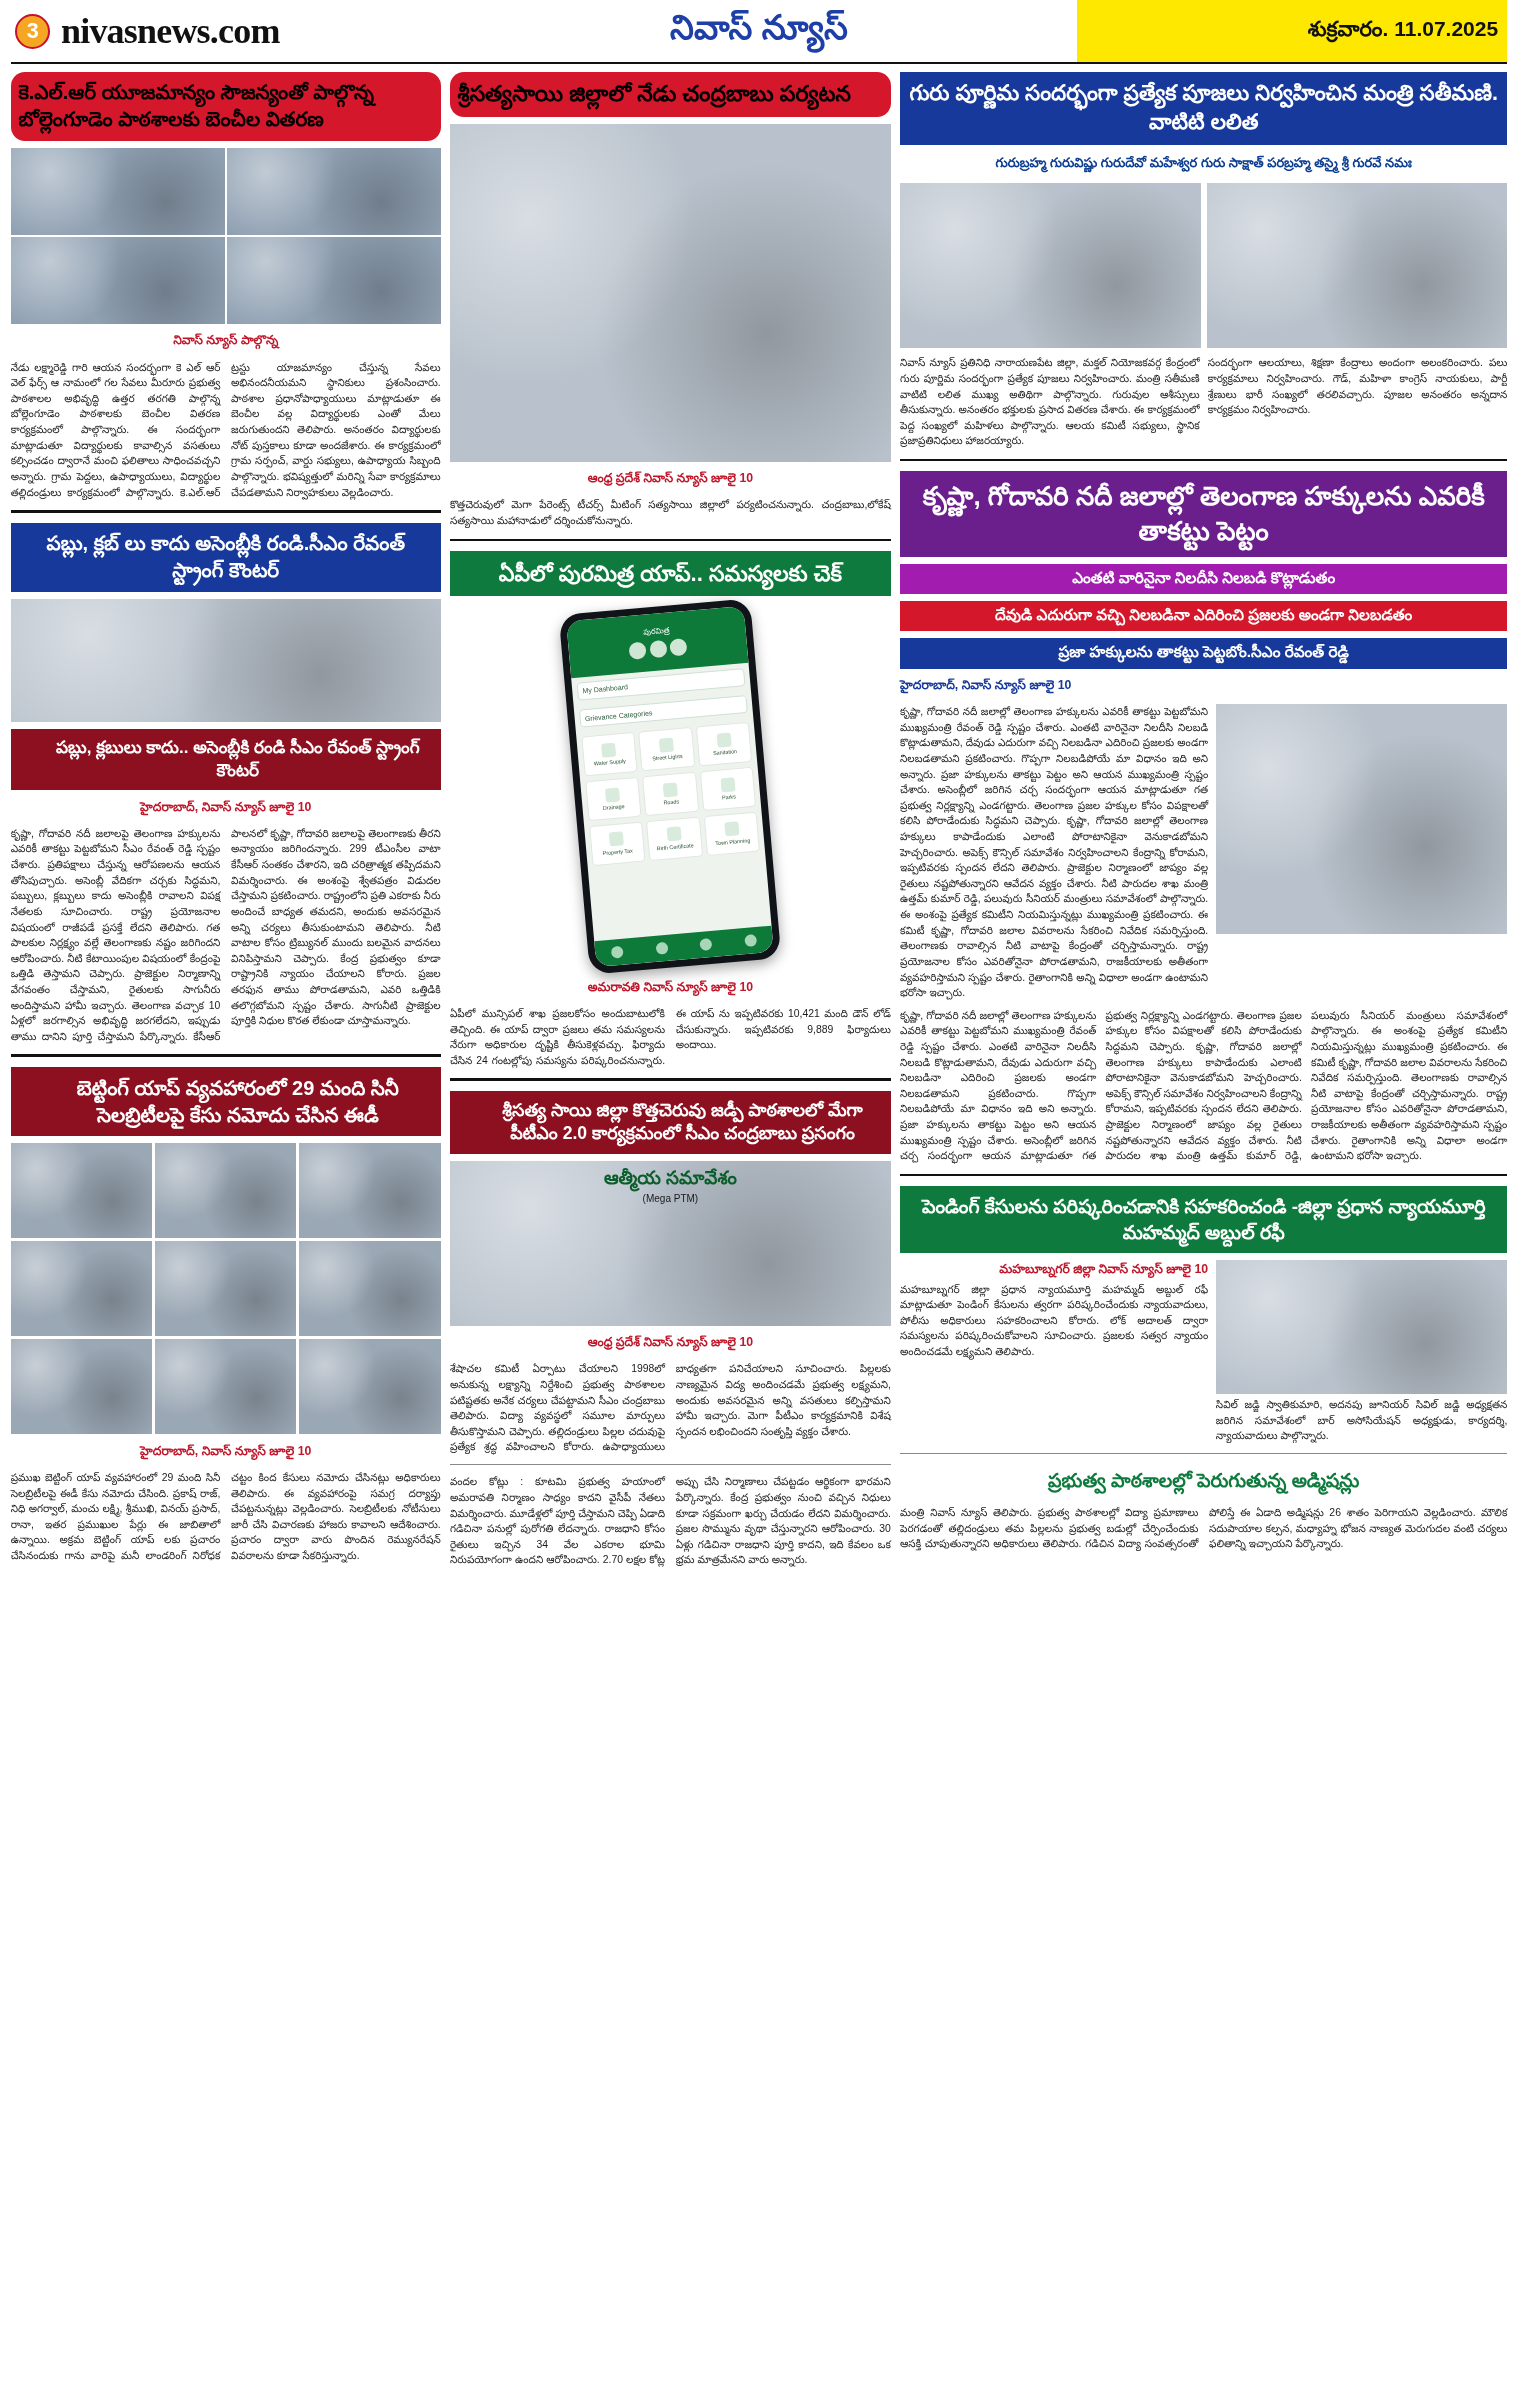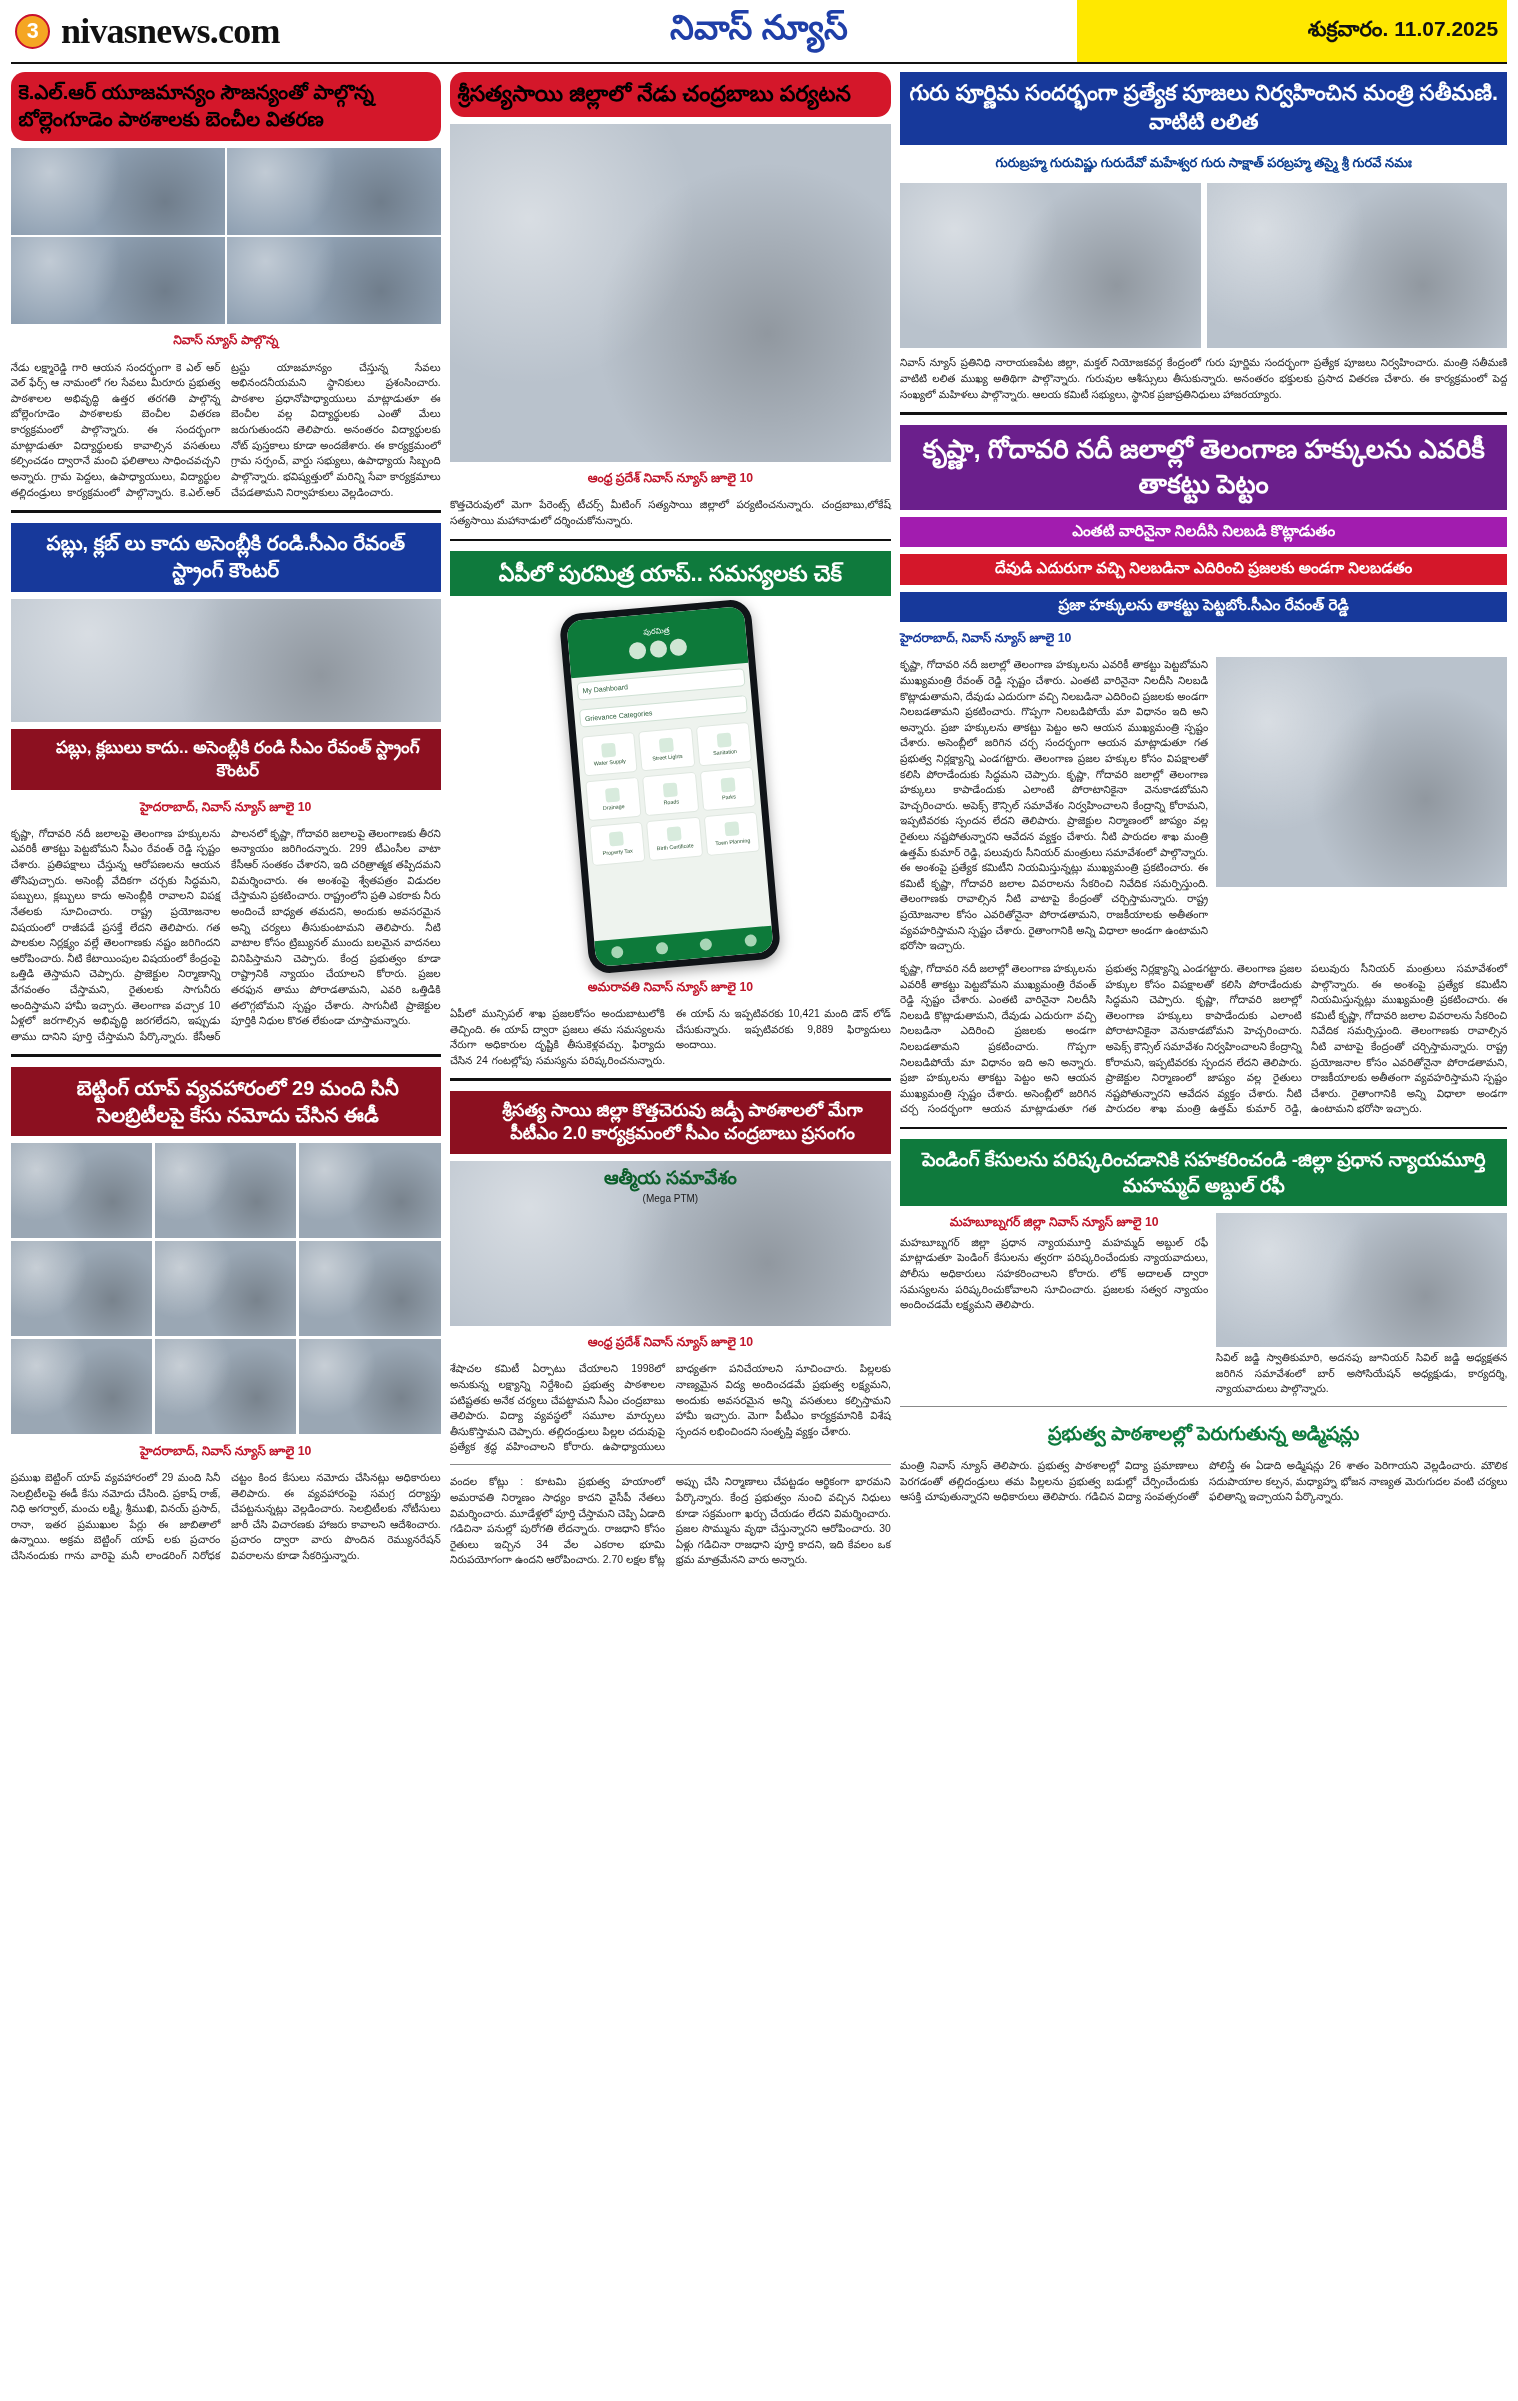--- a/index.html
+++ b/index.html
@@ -257,20 +257,21 @@
       <div class="hl hl-blue" style="font-size:21.5px;">గురు పూర్ణిమ సందర్భంగా ప్రత్యేక పూజలు నిర్వహించిన మంత్రి సతీమణి. వాటిటి లలిత</div>
       <div class="subline">గురుబ్రహ్మ గురువిష్ణు గురుదేవో మహేశ్వర గురు సాక్షాత్ పరబ్రహ్మ తస్మై శ్రీ గురవే నమః</div>
 
       <div style="display:flex; gap:6.1px;">
         <div class="photo" style="flex:1; height:165px;"></div>
         <div class="photo" style="flex:1; height:165px;"></div>
       </div>
 
       <div style="display:flex; gap:8px;">
         <div class="body-text" style="flex:1;">నివాస్ న్యూస్ ప్రతినిధి నారాయణపేట జిల్లా, మక్తల్ నియోజకవర్గ కేంద్రంలో గురు పూర్ణిమ సందర్భంగా ప్రత్యేక పూజలు నిర్వహించారు. మంత్రి సతీమణి వాటిటి లలిత ముఖ్య అతిథిగా పాల్గొన్నారు. గురువుల ఆశీస్సులు తీసుకున్నారు. అనంతరం భక్తులకు ప్రసాద వితరణ చేశారు. ఈ కార్యక్రమంలో పెద్ద సంఖ్యలో మహిళలు పాల్గొన్నారు. ఆలయ కమిటీ సభ్యులు, స్థానిక ప్రజాప్రతినిధులు హాజరయ్యారు.</div>
+        <div class="body-text" style="flex:1;">సందర్భంగా ఆలయాలు, శిక్షణా కేంద్రాలు అందంగా అలంకరించారు. పలు కార్యక్రమాలు నిర్వహించారు. గౌడ్, మహిళా కాంగ్రెస్ నాయకులు, పార్టీ శ్రేణులు భారీ సంఖ్యలో తరలివచ్చారు. పూజల అనంతరం అన్నదాన కార్యక్రమం నిర్వహించారు.</div>
       </div>
 
       <div class="rule"></div>
 
       <div class="hl hl-purple hl-big">కృష్ణా, గోదావరి నదీ జలాల్లో తెలంగాణ హక్కులను ఎవరికీ తాకట్టు పెట్టం</div>
 
       <div style="background:#a21caf;color:#fff;font-size:15.3px;font-weight:bold;text-align:center;padding:4.6px 6.1px;">ఎంతటి వారినైనా నిలదీసి నిలబడి కొట్లాడుతం</div>
       <div style="background:#d4172a;color:#fff;font-size:15.3px;font-weight:bold;text-align:center;padding:4.6px 6.1px;">దేవుడి ఎదురుగా వచ్చి నిలబడినా ఎదిరించి ప్రజలకు అండగా నిలబడతం</div>
       <div style="background:#17399b;color:#fff;font-size:15.3px;font-weight:bold;text-align:center;padding:4.6px 6.1px;">ప్రజా హక్కులను తాకట్టు పెట్టబోం.సీఎం రేవంత్ రెడ్డి</div>
 
@@ -282,21 +283,21 @@
       </div>
 
       <div class="body-text three-col">కృష్ణా, గోదావరి నదీ జలాల్లో తెలంగాణ హక్కులను ఎవరికీ తాకట్టు పెట్టబోమని ముఖ్యమంత్రి రేవంత్ రెడ్డి స్పష్టం చేశారు. ఎంతటి వారినైనా నిలదీసి నిలబడి కొట్లాడుతామని, దేవుడు ఎదురుగా వచ్చి నిలబడినా ఎదిరించి ప్రజలకు అండగా నిలబడతామని ప్రకటించారు. గొప్పగా నిలబడిపోయే మా విధానం ఇది అని అన్నారు. ప్రజా హక్కులను తాకట్టు పెట్టం అని ఆయన ముఖ్యమంత్రి స్పష్టం చేశారు. అసెంబ్లీలో జరిగిన చర్చ సందర్భంగా ఆయన మాట్లాడుతూ గత ప్రభుత్వ నిర్లక్ష్యాన్ని ఎండగట్టారు. తెలంగాణ ప్రజల హక్కుల కోసం విపక్షాలతో కలిసి పోరాడేందుకు సిద్ధమని చెప్పారు. కృష్ణా, గోదావరి జలాల్లో తెలంగాణ హక్కులు కాపాడేందుకు ఎలాంటి పోరాటానికైనా వెనుకాడబోమని హెచ్చరించారు. అపెక్స్ కౌన్సిల్ సమావేశం నిర్వహించాలని కేంద్రాన్ని కోరామని, ఇప్పటివరకు స్పందన లేదని తెలిపారు. ప్రాజెక్టుల నిర్మాణంలో జాప్యం వల్ల రైతులు నష్టపోతున్నారని ఆవేదన వ్యక్తం చేశారు. నీటి పారుదల శాఖ మంత్రి ఉత్తమ్ కుమార్ రెడ్డి, పలువురు సీనియర్ మంత్రులు సమావేశంలో పాల్గొన్నారు. ఈ అంశంపై ప్రత్యేక కమిటీని నియమిస్తున్నట్లు ముఖ్యమంత్రి ప్రకటించారు. ఈ కమిటీ కృష్ణా, గోదావరి జలాల వివరాలను సేకరించి నివేదిక సమర్పిస్తుంది. తెలంగాణకు రావాల్సిన నీటి వాటాపై కేంద్రంతో చర్చిస్తామన్నారు. రాష్ట్ర ప్రయోజనాల కోసం ఎవరితోనైనా పోరాడతామని, రాజకీయాలకు అతీతంగా వ్యవహరిస్తామని స్పష్టం చేశారు. రైతాంగానికి అన్ని విధాలా అండగా ఉంటామని భరోసా ఇచ్చారు.</div>
 
       <div class="rule"></div>
 
       <div class="hl hl-green" style="font-size:19px;">పెండింగ్ కేసులను పరిష్కరించడానికి సహకరించండి -జిల్లా ప్రధాన న్యాయమూర్తి మహమ్మద్ అబ్దుల్ రఫీ</div>
 
       <div style="display:flex; gap:7.7px;">
         <div style="flex:1;">
-          <div class="byline" style="text-align:center;">మహబూబ్నగర్ జిల్లా నివాస్ న్యూస్ జూలై 10</div>
+          <div class="byline" style="text-align:right;">మహబూబ్నగర్ జిల్లా నివాస్ న్యూస్ జూలై 10</div>
           <div class="body-text">మహబూబ్నగర్ జిల్లా ప్రధాన న్యాయమూర్తి మహమ్మద్ అబ్దుల్ రఫీ మాట్లాడుతూ పెండింగ్ కేసులను త్వరగా పరిష్కరించేందుకు న్యాయవాదులు, పోలీసు అధికారులు సహకరించాలని కోరారు. లోక్ అదాలత్ ద్వారా సమస్యలను పరిష్కరించుకోవాలని సూచించారు. ప్రజలకు సత్వర న్యాయం అందించడమే లక్ష్యమని తెలిపారు.</div>
         </div>
         <div style="flex:0 0 48%;">
           <div class="photo" style="height:134px;"></div>
           <div class="body-text mt4">సివిల్ జడ్జి స్వాతికుమారి, అదనపు జూనియర్ సివిల్ జడ్జి అధ్యక్షతన జరిగిన సమావేశంలో బార్ అసోసియేషన్ అధ్యక్షుడు, కార్యదర్శి, న్యాయవాదులు పాల్గొన్నారు.</div>
         </div>
       </div>
 
       <div class="rule-thin"></div>
 

